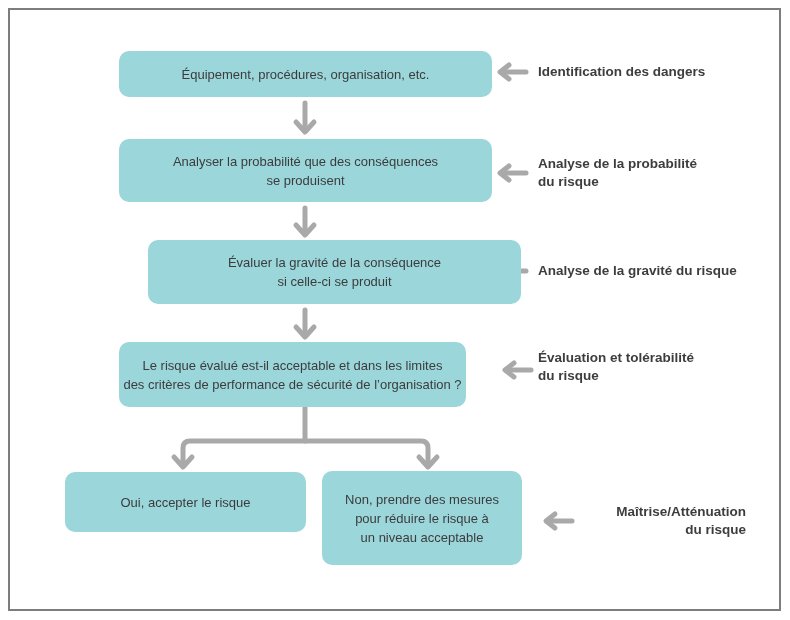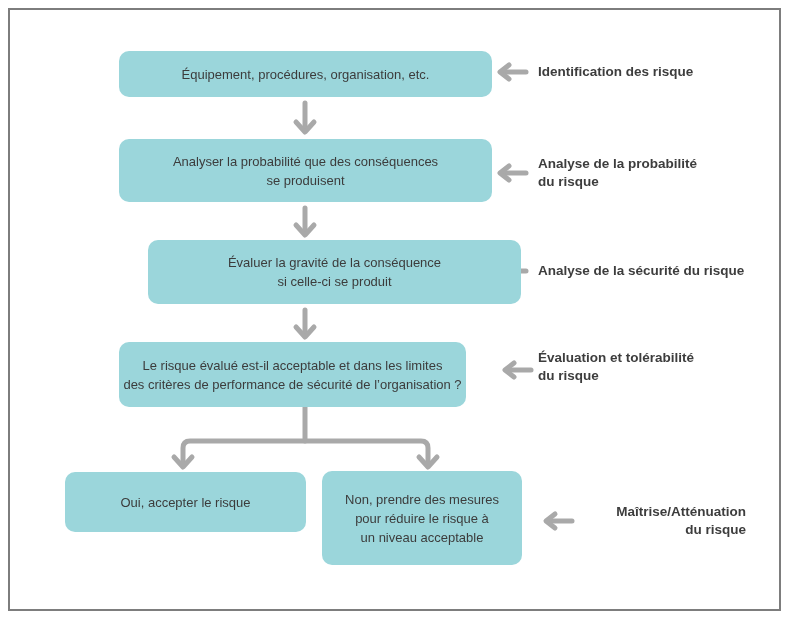--- a/index.html
+++ b/index.html
@@ -118,30 +118,30 @@
     <div>Oui, accepter le risque</div>
   </div>
 
   <div class="flow-box b6">
     <div>Non, prendre des mesures</div>
     <div>pour réduire le risque à</div>
     <div>un niveau acceptable</div>
   </div>
 
   <div class="side-label sl1">
-    <div>Identification des risque</div>
+    <div>Identification des dangers</div>
   </div>
 
   <div class="side-label sl2">
     <div>Analyse de la probabilité</div>
     <div>du risque</div>
   </div>
 
   <div class="side-label sl3">
-    <div>Analyse de la sécurité du risque</div>
+    <div>Analyse de la gravité du risque</div>
   </div>
 
   <div class="side-label sl4">
     <div>Évaluation et tolérabilité</div>
     <div>du risque</div>
   </div>
 
   <div class="side-label sl5 centered">
     <div>Maîtrise/Atténuation</div>
     <div>du risque</div>

